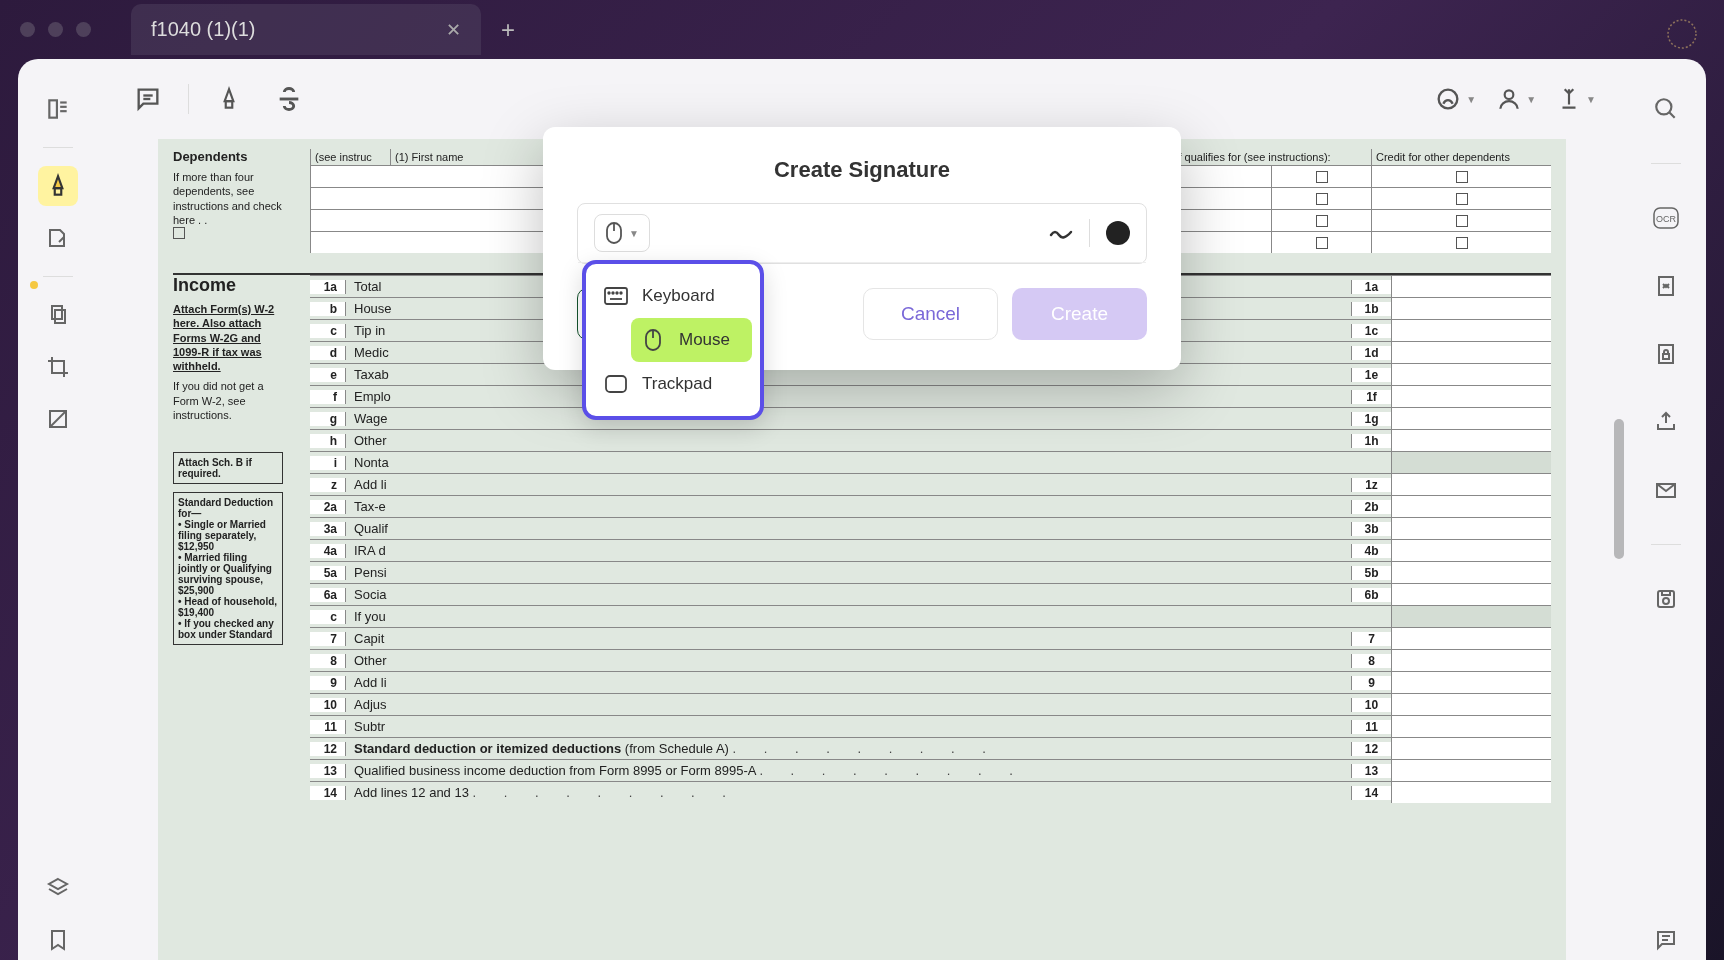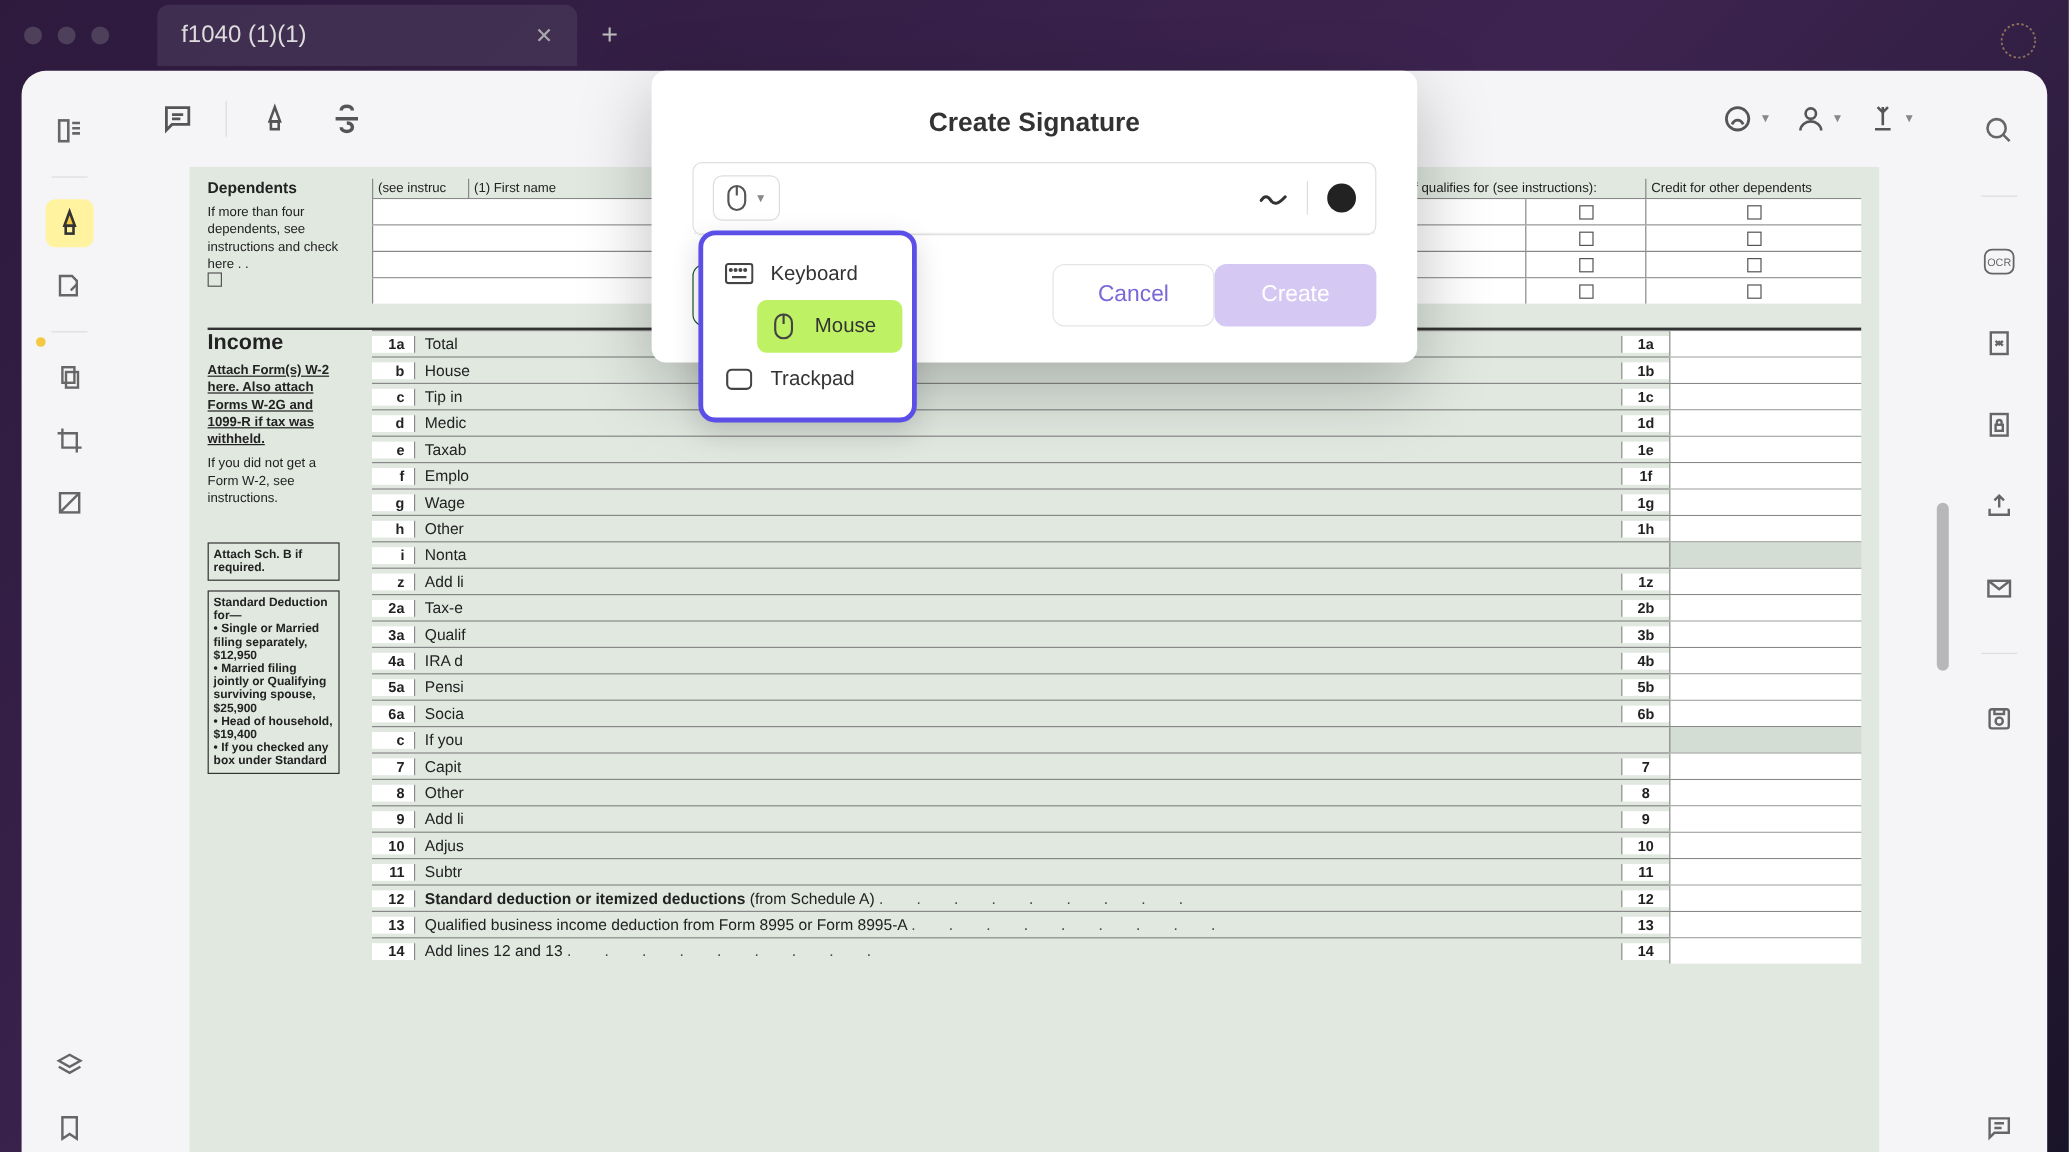--- a/index.html
+++ b/index.html
@@ -45,21 +45,21 @@
     
     .side-note { font-size: 11px; font-weight: normal; line-height: 1.3; margin-top: 6px; }
     .std-ded-box { border: 1px solid #333; padding: 4px; font-size: 10px; margin-top: 8px; }
     
     .right-sidebar { width: 80px; display: flex; flex-direction: column; align-items: center; padding-top: 30px; gap: 28px; }
     .right-btn { width: 40px; height: 40px; display: flex; align-items: center; justify-content: center; color: #666; cursor: pointer; }
     
     .scrollbar { position: absolute; right: 2px; top: 280px; width: 10px; height: 140px; background: rgba(0,0,0,0.25); border-radius: 5px; }
     
     
-    .modal-overlay { position: absolute; left: 0; top: 0; right: 0; bottom: 0; display: flex; align-items: flex-start; justify-content: center; }
+    .modal-overlay { position: absolute; left: 0; top: 0; right: 0; bottom: 0; display: flex; align-items: flex-start; justify-content: center; padding-top: 68px; }
     .modal { width: 638px; background: #fff; border-radius: 12px; box-shadow: 0 20px 60px rgba(0,0,0,0.25); padding: 30px 34px; }
     .modal-title { text-align: center; font-size: 22px; font-weight: 600; color: #333; margin-bottom: 20px; }
     .sig-area { border: 1px solid #e0e0e0; border-radius: 8px; margin-bottom: 24px; }
     .sig-toolbar { display: flex; align-items: center; justify-content: space-between; padding: 10px 16px; border-bottom: 1px solid #eee; }
     .sig-tool-left { position: relative; }
     .input-method-btn { display: flex; align-items: center; gap: 6px; padding: 6px 10px; border: 1px solid #ddd; border-radius: 8px; cursor: pointer; }
     .input-method-btn svg { width: 18px; height: 24px; }
     .chev { font-size: 10px; color: #888; }
     
     .dropdown-menu { position: absolute; left: -12px; top: 46px; width: 182px; background: #fff; border: 4px solid #5b4fe8; border-radius: 14px; padding: 10px 8px; box-shadow: 0 8px 24px rgba(0,0,0,0.15); z-index: 100; }
@@ -70,21 +70,21 @@
     .sig-tool-right { display: flex; align-items: center; gap: 16px; }
     .squiggle { width: 24px; height: 16px; }
     .sig-sep { width: 1px; height: 28px; background: #ddd; }
     .color-dot { width: 24px; height: 24px; border-radius: 50%; background: #222; cursor: pointer; }
     
     .sig-canvas { height: 410px; display: flex; align-items: center; justify-content: center; color: #aaa; font-size: 22px; }
     
     .modal-buttons { display: flex; gap: 14px; justify-content: space-between; }
     .btn { padding: 14px 0; border-radius: 10px; font-size: 19px; border: none; cursor: pointer; }
     .btn-clear { width: 135px; background: #fff; color: #bbb; border: 1px solid #14532d; }
-    .btn-right-group { display: flex; }
+    .btn-right-group { display: flex; gap: 14px; }
     .btn-cancel { width: 135px; background: #fff; color: #7a68d8; border: 1px solid #e5e5e5; }
     .btn-create { width: 135px; background: #d5c9f4; color: #fff; }
     
     .dep-table { display: flex; flex-direction: column; flex: 1; }
     .dep-head { display: flex; font-size: 11px; }
     .dep-head > div { padding: 2px 4px; border-left: 1px solid #888; }
     .dep-row { display: flex; border-top: 1px solid #888; height: 22px; }
     .dep-cell { border-left: 1px solid #888; background: #fff; }
     .checkbox { width: 12px; height: 12px; border: 1px solid #555; display: inline-block; margin: auto; }
     

